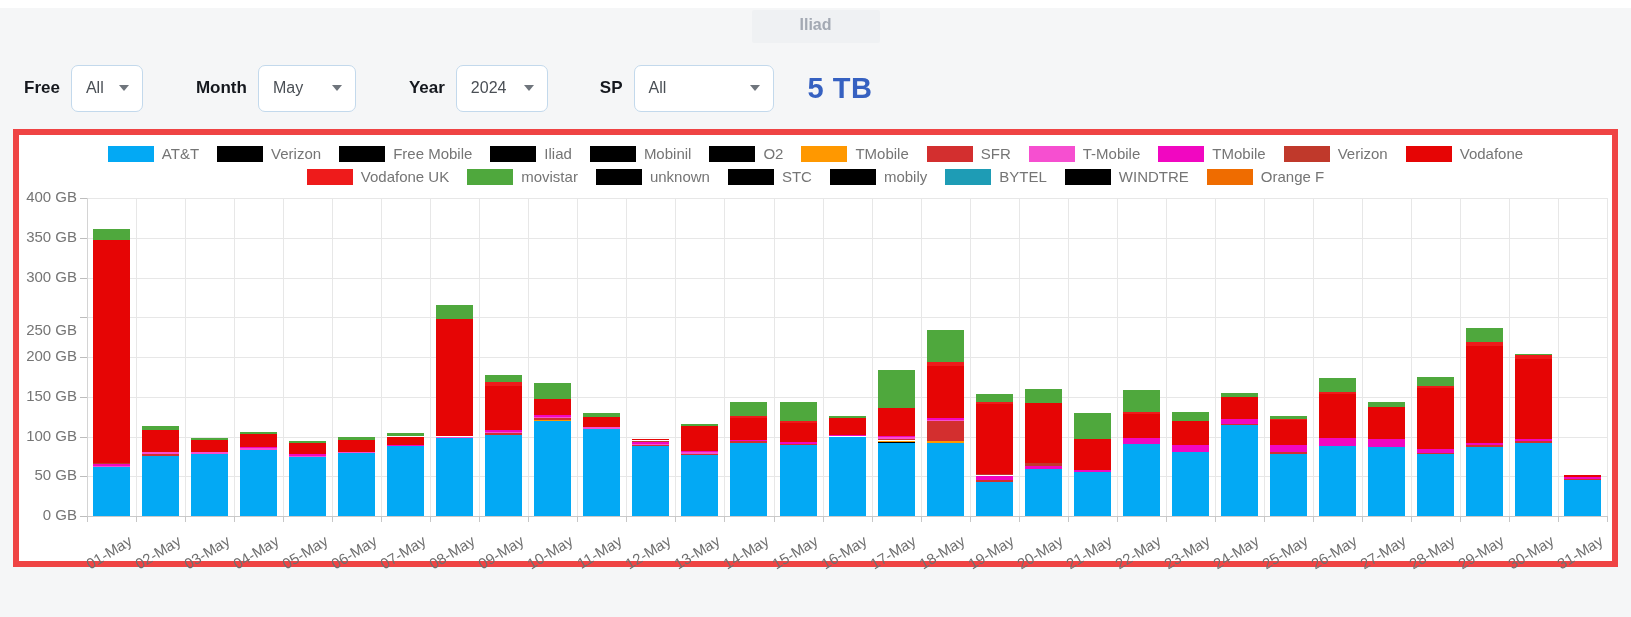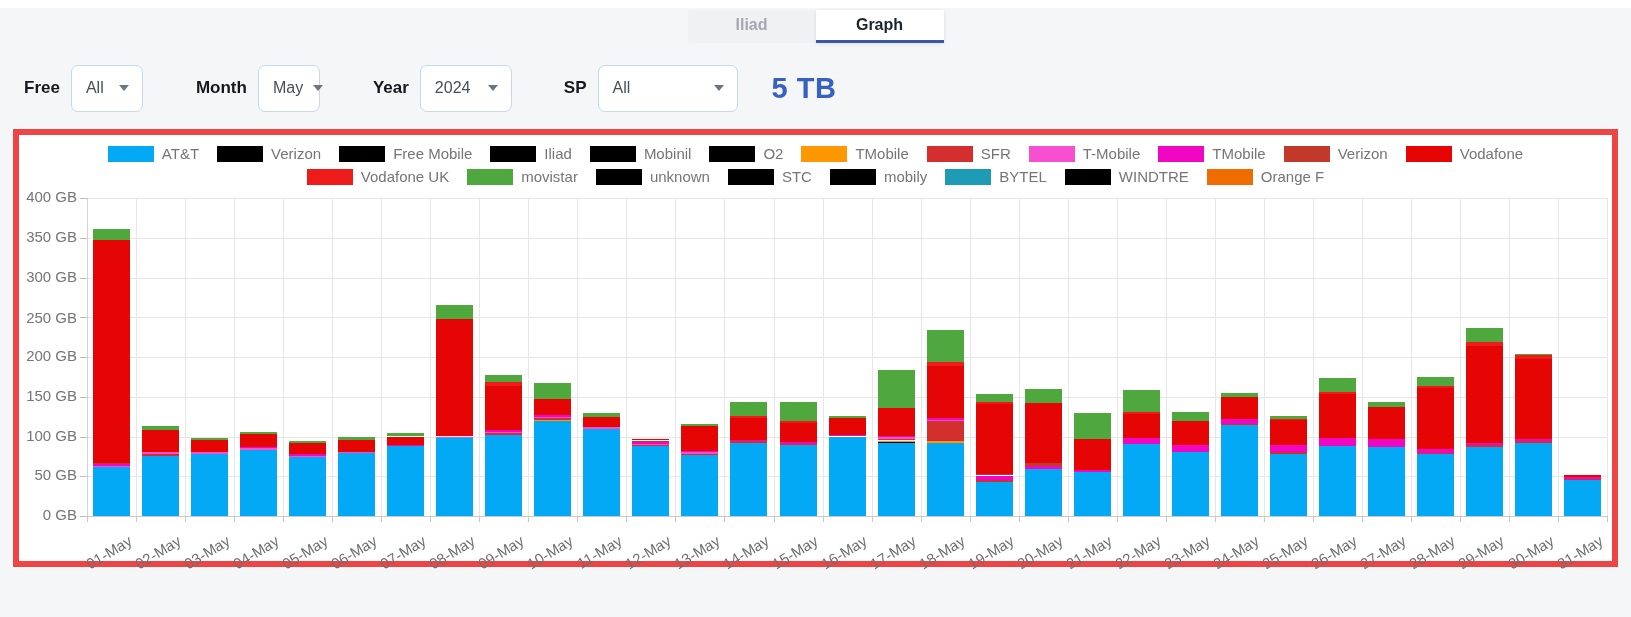--- a/index.html
+++ b/index.html
@@ -18,21 +18,21 @@
   .tab-active{background:#ffffff;color:#1d232e;border-bottom:3px solid #3a56a8;
               box-shadow:0 1px 4px rgba(0,0,0,0.10)}
   .filters{display:flex;align-items:center;margin:20px 0 0 24px;height:50px}
   .flabel{font-size:17px;font-weight:bold;color:#15181e}
   .select{display:flex;align-items:center;justify-content:space-between;background:#fff;
           border:1px solid #c3d9ec;border-radius:7px;height:47px;padding:0 13px 0 14px;
           margin-left:11px;box-sizing:border-box;cursor:pointer}
   .select-value{font-size:16px;color:#4a4f55}
   .caret{width:0;height:0;border-left:5px solid transparent;border-right:5px solid transparent;
          border-top:6px solid #6f757c;margin-left:10px}
-  .sel-date{width:72px}.sel-month{width:62px}.sel-year{width:92px}.sel-sp{width:140px}
+  .sel-date{width:72px}.sel-month{width:98px}.sel-year{width:92px}.sel-sp{width:140px}
   .ml-month{margin-left:53px}.ml-year{margin-left:53px}.ml-sp{margin-left:52px}
   .total{font-size:29px;font-weight:bold;color:#3661c1;margin-left:34px;letter-spacing:0.5px}
   .card{position:relative;margin:16px 13px 0;background:#ffffff;border:6px solid #ef4444;
         height:438px;box-sizing:border-box}
   .legend{padding-top:7px}
   .legend-row{display:flex;justify-content:center;align-items:center;height:23px;column-gap:18px}
   .legend-item{display:flex;align-items:center;cursor:pointer}
   .legend-swatch{width:46px;height:16px;display:inline-block;margin-right:8px}
   .legend-label{font-size:15px;color:#757575;white-space:nowrap}
   #plot{position:relative;height:398px;margin-top:2px}
@@ -49,21 +49,20 @@
   .seg{position:absolute}
 </style>
 </head>
 <body>
 
 <div class="top-strip"></div>
 
 <div class="tabs-row">
   <div class="tabs">
     <div class="tab tab-inactive">Iliad</div>
-    <div class="tab tab-active">Graph</div>
   </div>
 </div>
 
 <div class="filters">
   <span class="flabel">Free</span>
   <div class="select sel-date">
     <span class="select-value">All</span>
     <span class="caret"></span>
   </div>
 
@@ -186,21 +185,21 @@
       <div class="ytick" style="left: 61px; top: 246.5px;"></div>
       <div class="ylab" style="left: 0px; top: 236.5px;">100 GB</div>
       <div class="hgrid" style="left: 68px; top: 206.8px; width: 1520px;"></div>
       <div class="ytick" style="left: 61px; top: 206.8px;"></div>
       <div class="ylab" style="left: 0px; top: 196.8px;">150 GB</div>
       <div class="hgrid" style="left: 68px; top: 167px; width: 1520px;"></div>
       <div class="ytick" style="left: 61px; top: 167px;"></div>
       <div class="ylab" style="left: 0px; top: 157px;">200 GB</div>
       <div class="hgrid" style="left: 68px; top: 127.3px; width: 1520px;"></div>
       <div class="ytick" style="left: 61px; top: 127.3px;"></div>
-      <div class="ylab" style="left: 0px; top: 119px;">250 GB</div>
+      <div class="ylab" style="left: 0px; top: 131px;">250 GB</div>
       <div class="hgrid" style="left: 68px; top: 87.5px; width: 1520px;"></div>
       <div class="ytick" style="left: 61px; top: 87.5px;"></div>
       <div class="ylab" style="left: 0px; top: 77.5px;">300 GB</div>
       <div class="hgrid" style="left: 68px; top: 47.8px; width: 1520px;"></div>
       <div class="ytick" style="left: 61px; top: 47.8px;"></div>
       <div class="ylab" style="left: 0px; top: 37.8px;">350 GB</div>
       <div class="hgrid" style="left: 68px; top: 8px; width: 1520px;"></div>
       <div class="ytick" style="left: 61px; top: 8px;"></div>
       <div class="ylab" style="left: 0px; top: -2px;">400 GB</div>
       <div class="vgrid" style="left: 68px; top: 8px; height: 318px;"></div>

